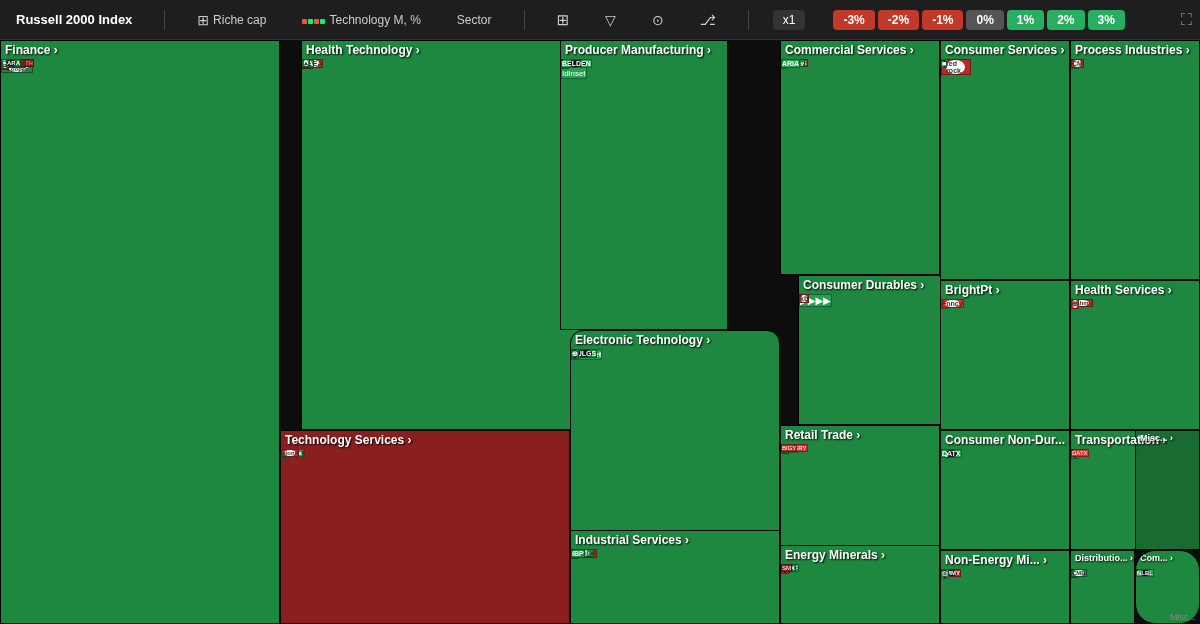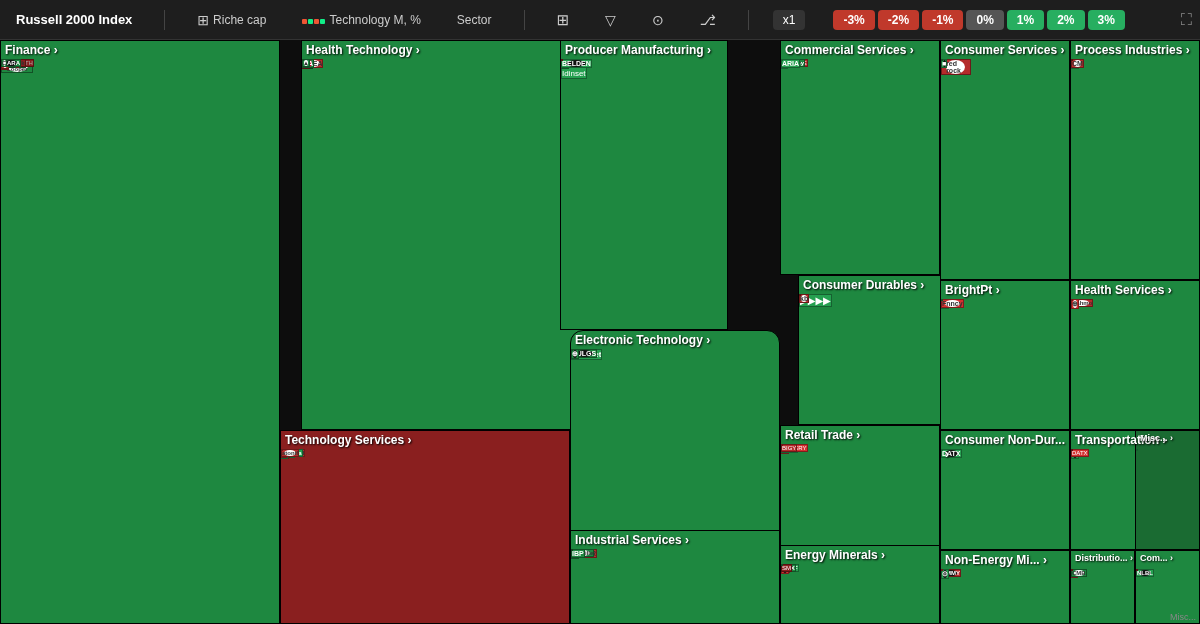--- a/index.html
+++ b/index.html
@@ -1225,21 +1225,21 @@
           <div class="cell-logo white-bg">A</div>
         </div>
       <div class="cell c-g4"></div>
       <div class="cell c-g3">
           <div class="cell-logo white-bg" style="font-size:6px">CMB</div>
         </div>
       <div class="cell c-r2"></div>
     </div>
   </div>
 
-  <div class="sp c-g3" style="left:1135px;top:510px;width:65px;height:74px;">
+  <div class="sp c-g3" style="left:1135px;top:510px;width:65px;height:74px;border-radius:20px;">
     <div class="sp-header" style="font-size:9px">Com...</div>
     <div style="position:absolute;top:18px;left:0;right:0;bottom:0;display:grid;grid-template-columns:repeat(2,1fr);grid-template-rows:repeat(2,1fr);gap:1px;padding:1px;">
       <div class="cell c-r3">
           <div class="cell-logo white-bg" style="font-size:6px">JSNA</div>
         </div>
       <div class="cell c-g4">
           <div class="cell-logo dark-bg" style="font-size:6px">NLBL</div>
         </div>
       <div class="cell c-g3"></div>
       <div class="cell c-r2"></div>

